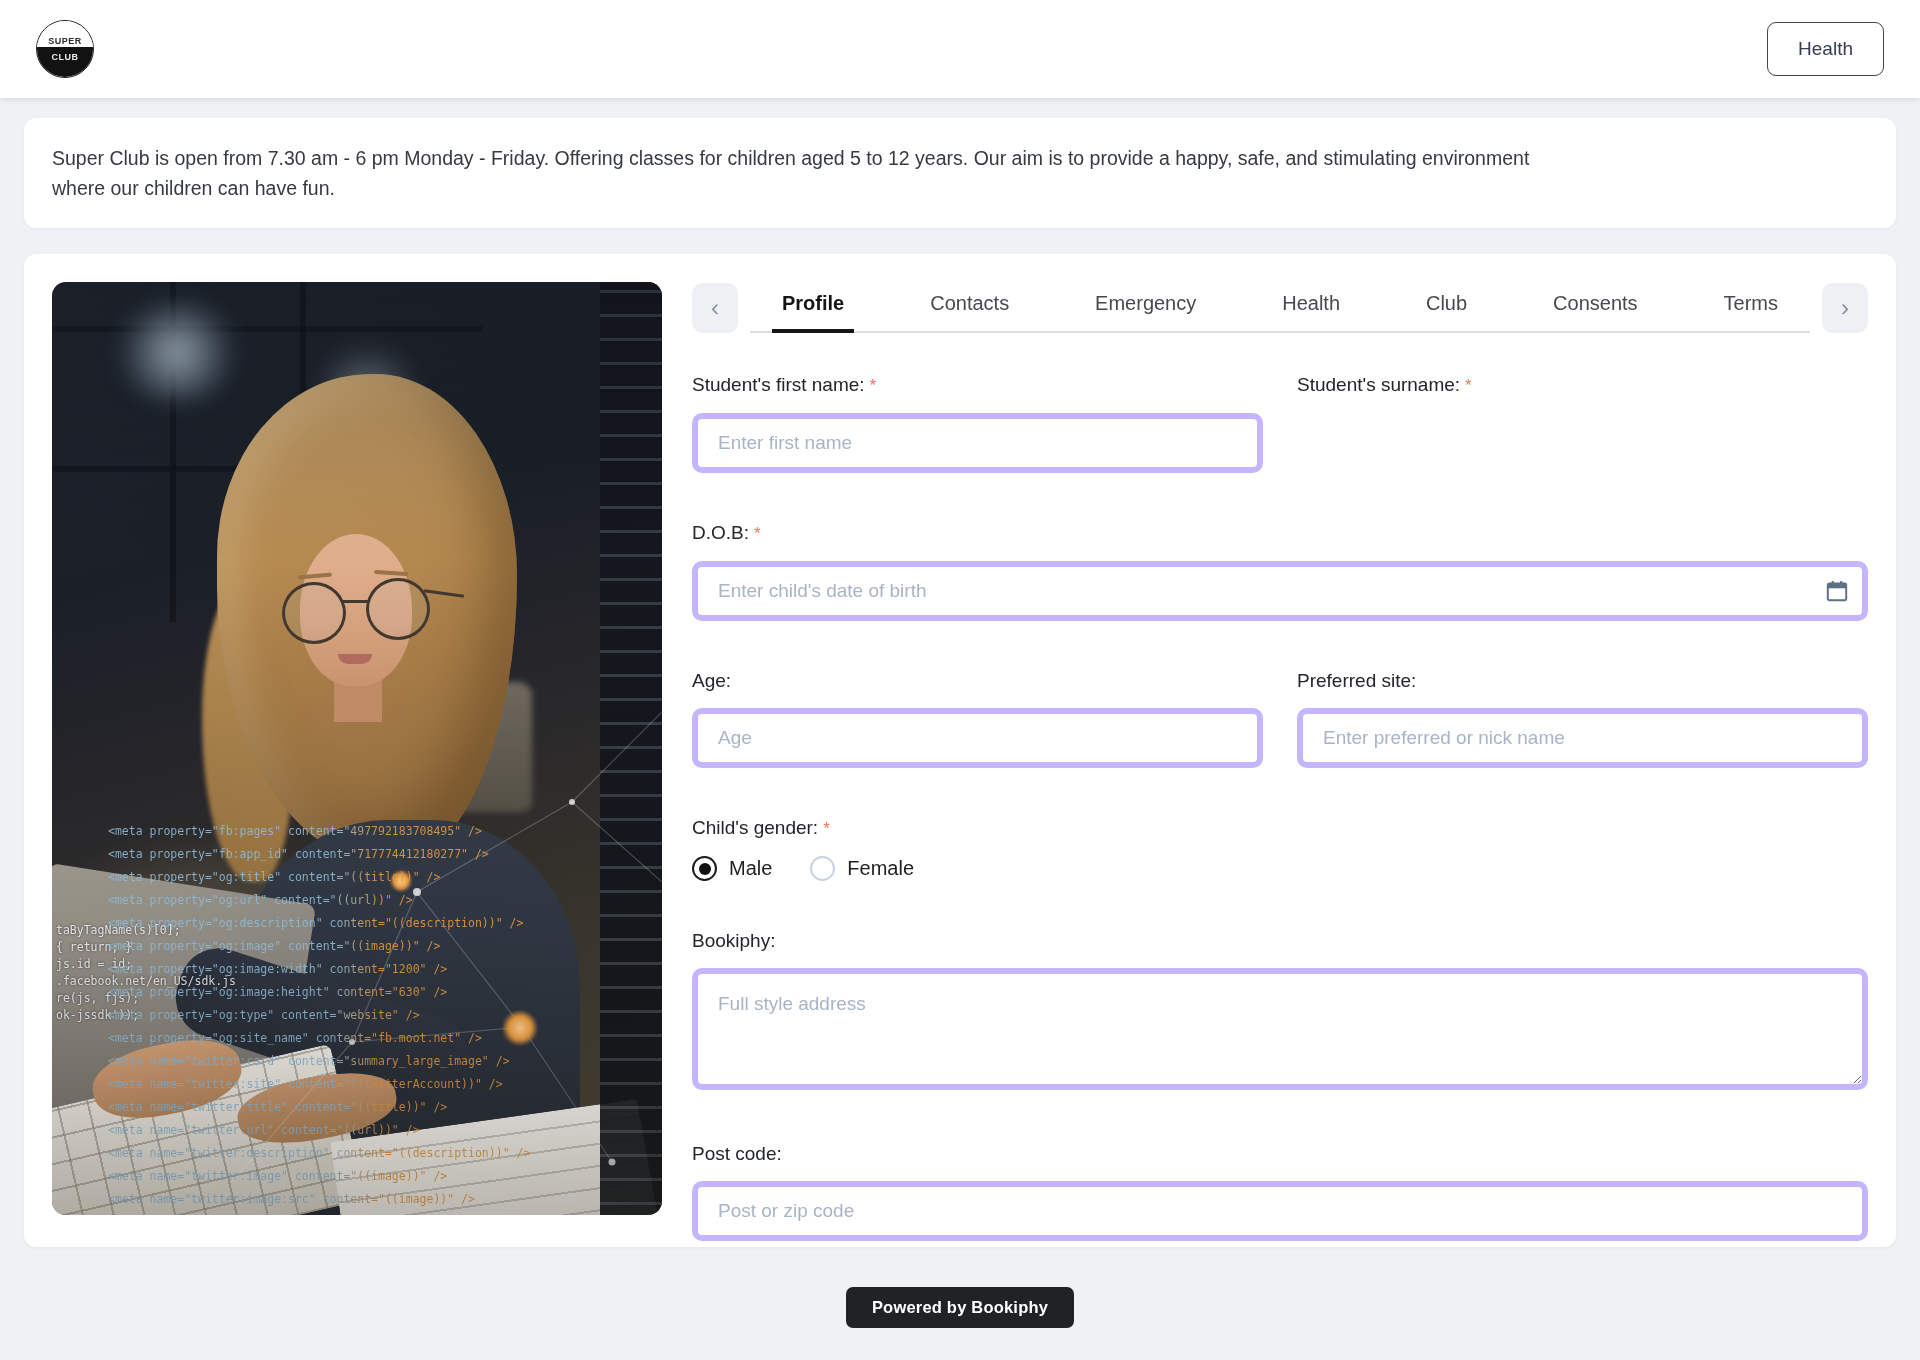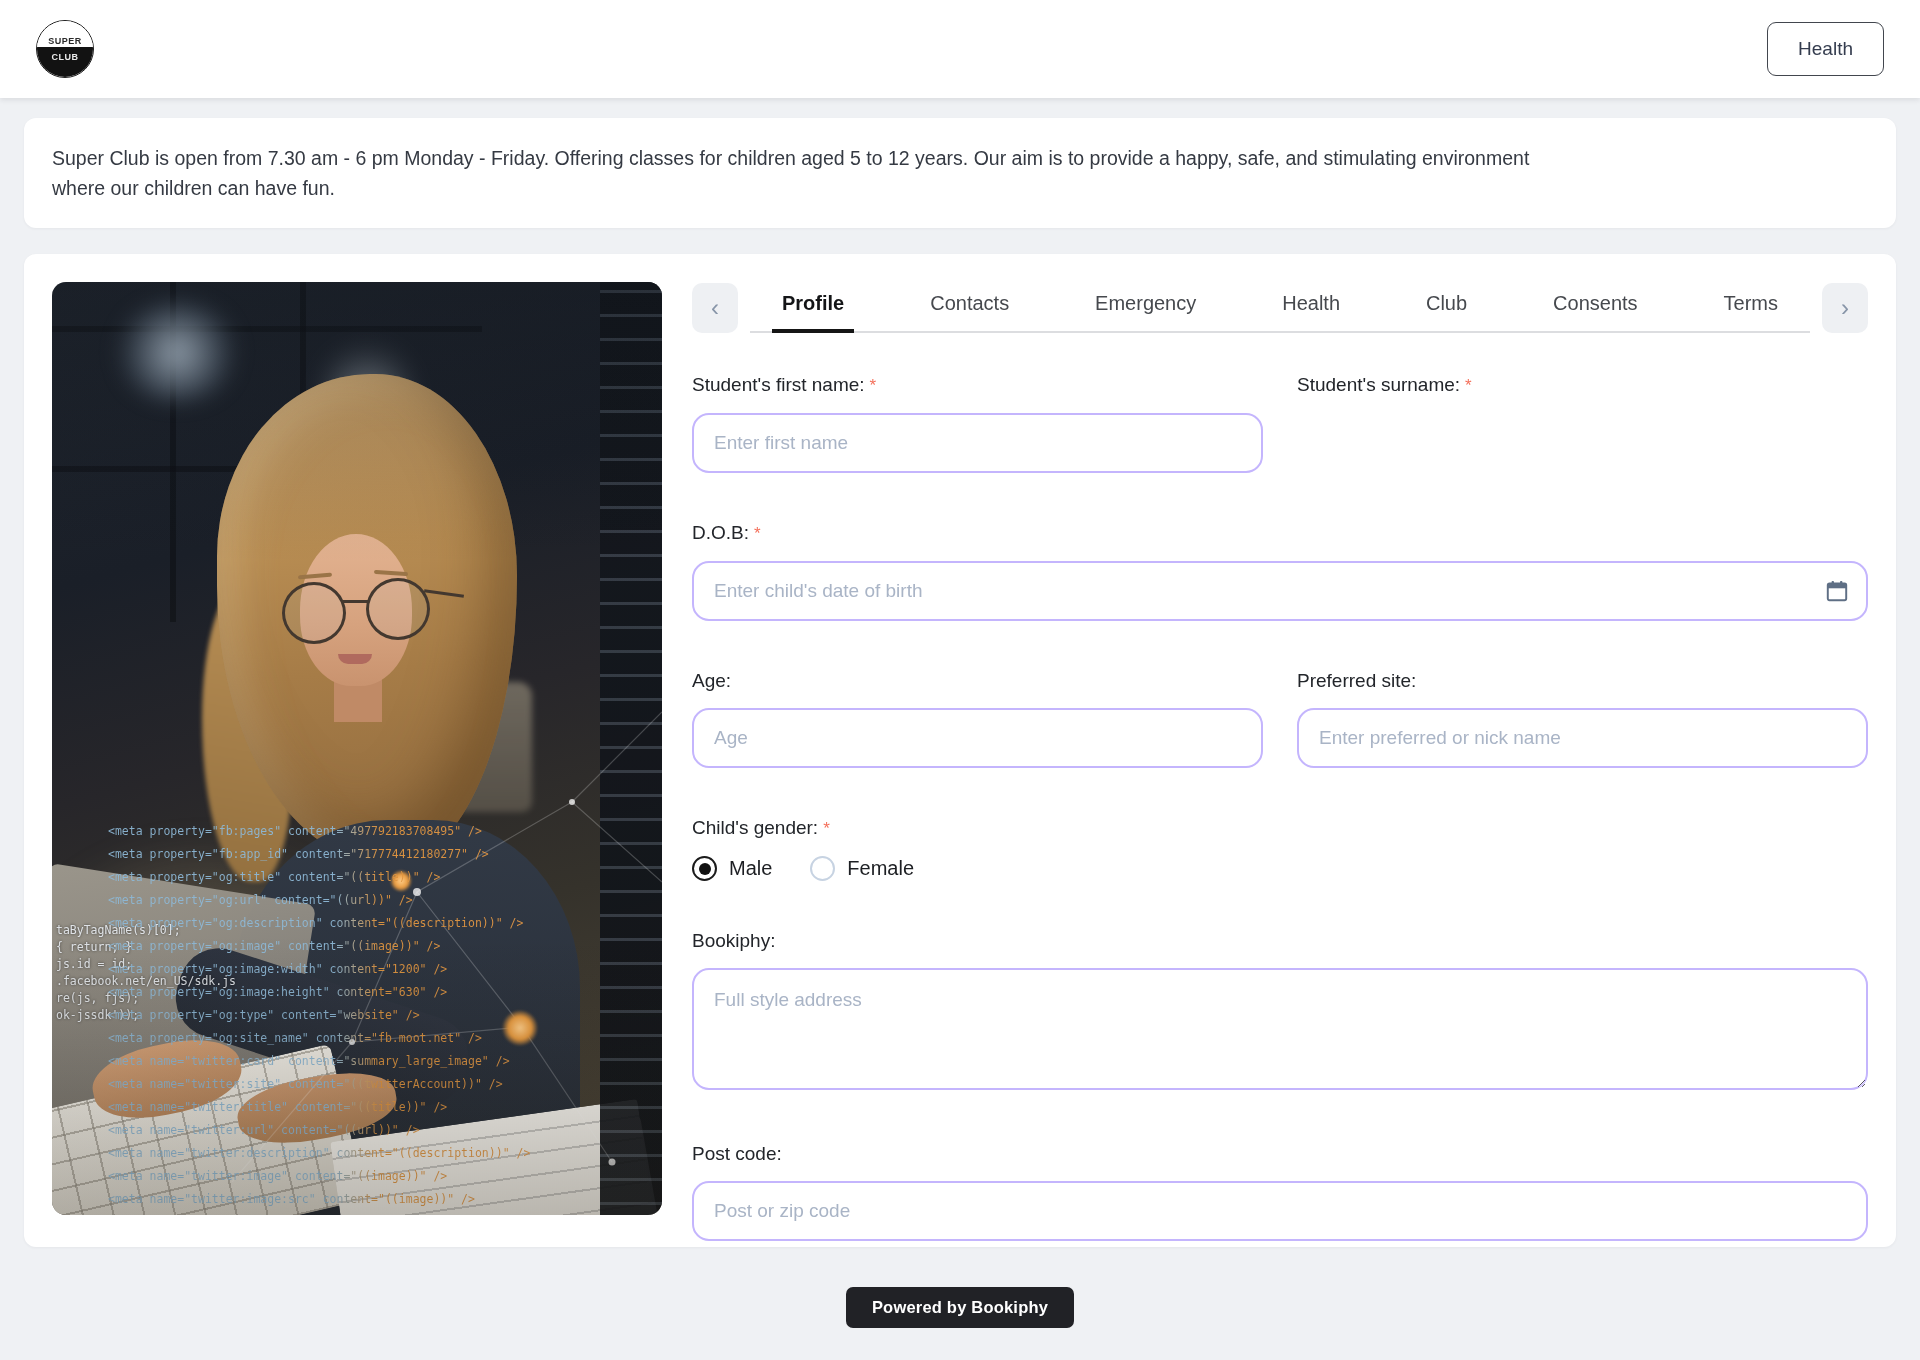--- a/index.html
+++ b/index.html
@@ -156,21 +156,21 @@
   .tab { position:relative; padding:10px 2px 16px; font-size:20px; color:#46494e; cursor:pointer; white-space:nowrap; }
   .tab.active { font-weight:700; color:#141517; }
   .tab.active::after { content:""; position:absolute; left:-8px; right:-8px; bottom:-2px; height:4px; background:#151515; }
 
   .field { margin-bottom:48px; }
   .row2 { display:grid; grid-template-columns:1fr 1fr; column-gap:34px; }
   .row2 .field { }
   label.flabel { display:block; font-size:19px; color:#22252a; margin-bottom:16px; line-height:23px; }
   .req { color:#f4705b; margin-left:5px; font-size:17px; }
   input.tin, textarea.tin {
-    width:100%; height:60px; border:2px solid #c4b5fd; border-radius:17px;
+    width:100%; height:60px; border:6px solid #c4b5fd; border-radius:10px;
     padding:0 20px; font-size:19px; color:#2c2f34; background:#fff; outline:none;
     font-family:"Liberation Sans", sans-serif;
   }
   textarea.tin { height:122px; padding:17px 20px; line-height:1.4; resize:both; }
   input.tin::placeholder, textarea.tin::placeholder { color:#a9b4c6; opacity:1; }
   .dob-wrap { position:relative; }
   .dob-wrap input { padding-right:60px; }
   .cal-icon { position:absolute; right:18px; top:17px; width:26px; height:26px; cursor:pointer; }
 
   .radio-row { display:flex; align-items:center; gap:38px; margin-top:2px; }

